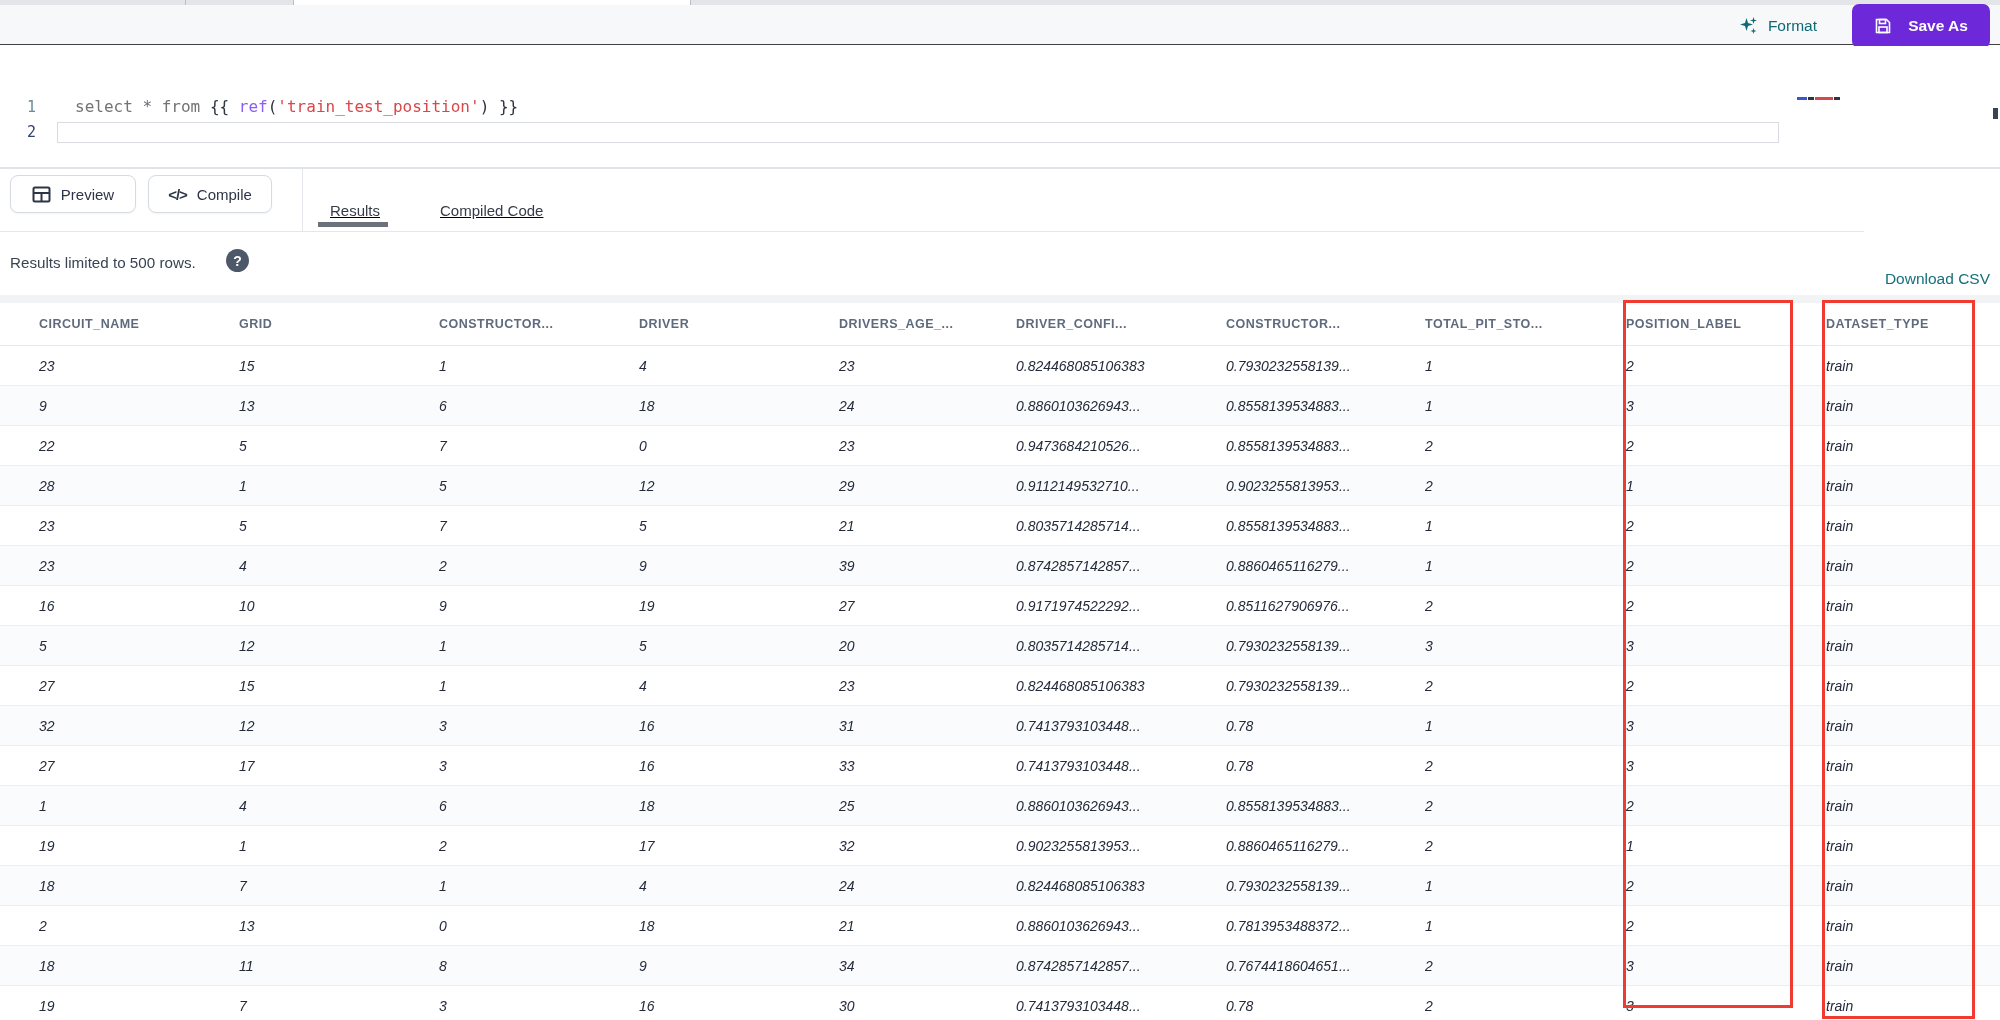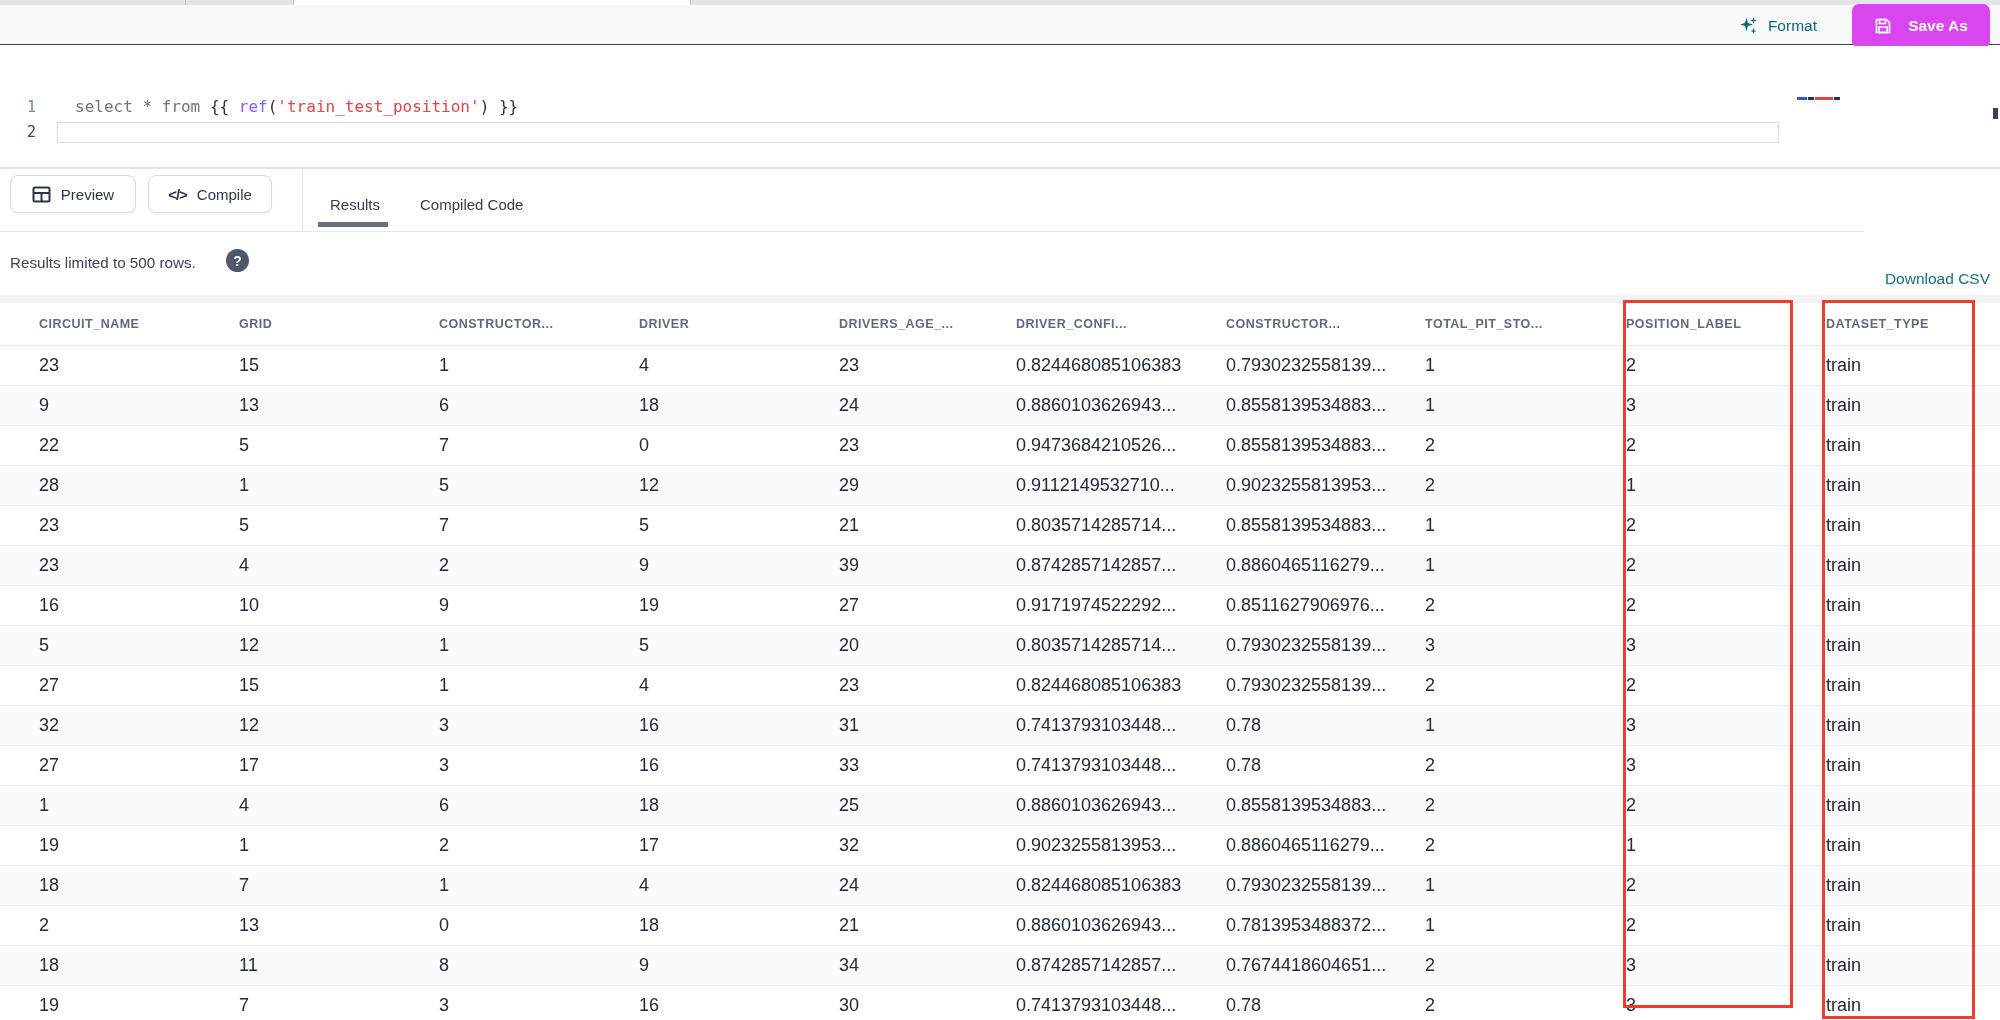--- a/index.html
+++ b/index.html
@@ -10,21 +10,21 @@
   
   #tabstrip { position:absolute; left:0; top:0; width:2000px; height:5px; background:#e3e5e9; }
   #tabstrip .active-seg { position:absolute; left:293px; top:0; width:397px; height:5px; background:#ffffff; }
   #tabstrip .sep { position:absolute; top:0; width:1px; height:5px; background:#b9bec7; }
 
   
   #toolbar { position:absolute; left:0; top:5px; width:2000px; height:40px; background:#f7f8fa;
              border-bottom:1px solid #404040; }
   #format-btn { position:absolute; right:183px; top:8px; height:26px; display:flex; align-items:center;
                 gap:9px; color:#0e6a75; font-size:15.5px; cursor:pointer; }
-  #saveas-btn { position:absolute; right:10px; top:-1px; width:138px; height:44px; background:#d946ef;
+  #saveas-btn { position:absolute; right:10px; top:-1px; width:138px; height:44px; background:#6d28d9;
                 border-radius:7px; display:flex; align-items:center; justify-content:center; gap:16px;
                 color:#fff; font-size:15.5px; font-weight:bold; cursor:pointer; }
 
   
   #editor { position:absolute; left:0; top:46px; width:2000px; height:121px; background:#fff;
             font-family:"DejaVu Sans Mono", monospace; }
   .lineno { position:absolute; width:18px; text-align:right; font-size:15px; }
   #lineno-1 { left:18px; top:52px; color:#6c8a9a; }
   #lineno-2 { left:18px; top:77px; color:#33416e; }
   #code-line-1 { position:absolute; left:75px; top:51px; font-size:16px; white-space:pre; }
@@ -44,21 +44,21 @@
   #pane-divider { position:absolute; left:0; top:167px; width:2000px; height:2px; background:#e0e3e7; }
   #actions-row { position:absolute; left:0; top:169px; width:1864px; height:63px; background:#fff;
                  border-bottom:1px solid #e3e6ea; }
   .act-btn { position:absolute; top:6px; height:38px; background:#fff; border:1px solid #d6dae1;
              border-radius:8px; display:flex; align-items:center; justify-content:center; gap:10px;
              font-size:15px; color:#2c3547; box-shadow:0 1px 2px rgba(20,30,50,.05); cursor:pointer; }
   #preview-btn { left:10px;  width:126px; }
   #compile-btn { left:148px; width:124px; }
   #compile-btn .code-glyph { font-weight:bold; font-size:15px; letter-spacing:-1px; color:#2c3547; }
   #pane-vline { position:absolute; left:302px; top:0; width:1px; height:63px; background:#e3e6ea; }
-  #tabs { position:absolute; left:330px; top:4px; height:63px; display:flex; gap:40px; align-items:center; }
+  #tabs { position:absolute; left:330px; top:10px; height:63px; display:flex; gap:60px; align-items:center;text-decoration:underline; }
   .tab { font-size:15px; color:#343b49; cursor:pointer; }
   #tab-underline { position:absolute; left:318px; top:53px; width:70px; height:5px; background:#6b727c; }
 
   
   #results-bar { position:absolute; left:0; top:232px; width:2000px; height:63px; background:#fff; }
   #limit-text { position:absolute; left:10px; top:22px; font-size:15.2px; color:#3a4353; }
   #help-icon { position:absolute; left:226px; top:17px; width:23px; height:23px; border-radius:50%;
                background:#4d5868; color:#fff; font-size:14px; font-weight:bold; display:flex;
                align-items:center; justify-content:center; cursor:pointer; }
   #download-csv { position:absolute; right:10px; top:38px; font-size:15.5px; color:#15707b; cursor:pointer; }
@@ -66,21 +66,21 @@
   
   #table-area { position:absolute; left:0; top:295px; width:2000px; height:725px; background:#fff; }
   #table-topstrip { position:absolute; left:0; top:0; width:2000px; height:8px; background:#f2f3f5; }
   .theader, .trow { display:grid;
       grid-template-columns:200px 200px 200px 200px 177px 210px 199px 201px 200px 150px;
       padding-left:39px; align-items:center; }
   #table-header-row { position:absolute; left:0; top:8px; width:2000px; height:43px; background:#fff;
       border-bottom:1px solid #e6e8ec; font-size:12.5px; font-weight:bold; letter-spacing:.5px;
       color:#5f6a7d; }
   #table-body { position:absolute; left:0; top:51px; width:2000px; }
-  .trow { height:40px; border-bottom:1px solid #eceef2; font-size:18px; color:#232a39; background:#fff; }
+  .trow { height:40px; border-bottom:1px solid #eceef2; font-size:14px; color:#232a39; background:#fff;font-style:italic; }
   .trow:nth-child(even) { background:#fafbfc; }
   .cell { overflow:hidden; white-space:nowrap; }
 
   
   .hl-box { position:absolute; border:3px solid #ef3b30; pointer-events:none; }
   #hl-position-label { left:1623px; top:300px; width:170px; height:708px; }
   #hl-dataset-type  { left:1822px; top:300px; width:153px; height:719px; }
 
   svg { display:block; }
 </style>

